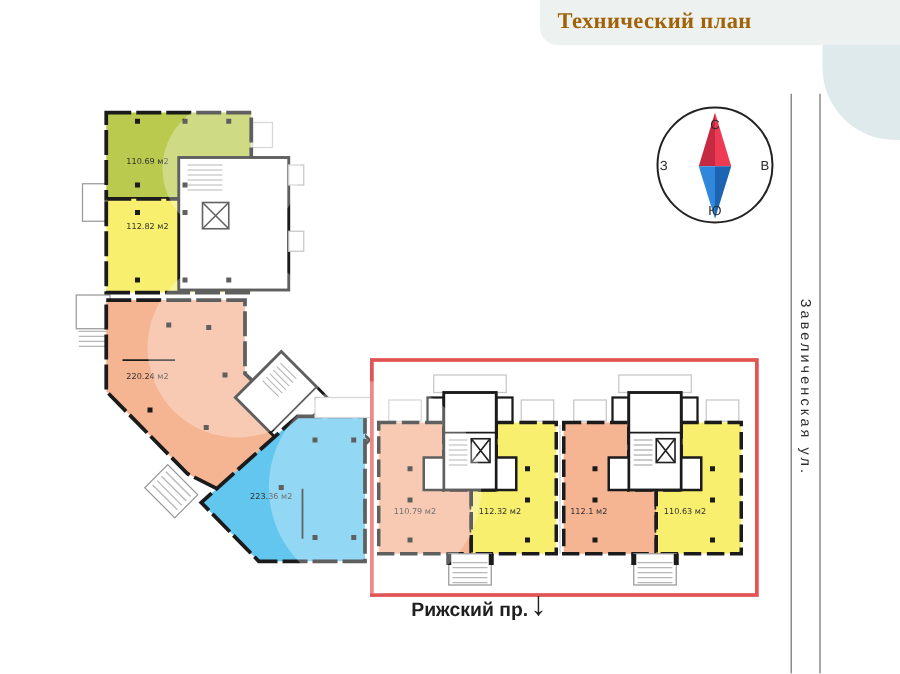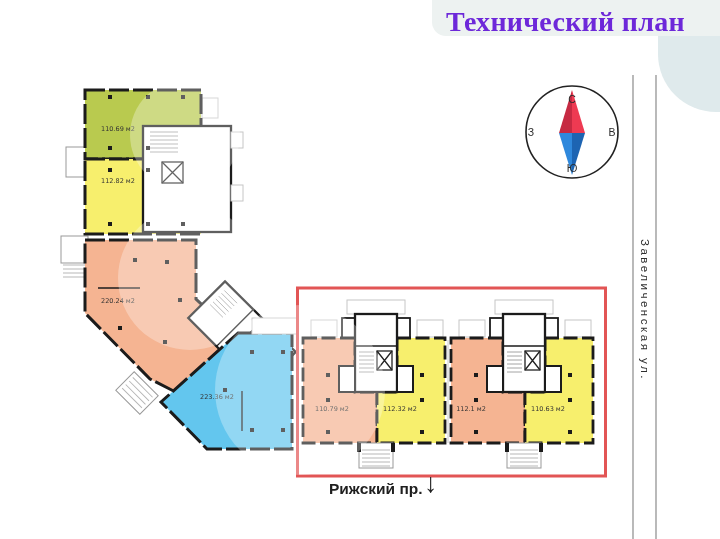--- a/index.html
+++ b/index.html
@@ -3,21 +3,21 @@
 <meta charset="utf-8">
 <style>
   html,body{margin:0;padding:0;background:#fff;}
   .stage{position:relative;width:720px;height:539px;background:#ffffff;overflow:hidden;
          font-family:"Liberation Sans",sans-serif;}
   .hdr-blob{position:absolute;top:0;right:0;width:62px;height:112px;background:#dfeaec;
             border-bottom-left-radius:58px;}
   .hdr-strip{position:absolute;top:0;left:432px;width:288px;height:36px;background:#edf2f1;
              border-bottom-left-radius:14px;}
   .title{position:absolute;top:6px;left:446px;font-family:"Liberation Serif",serif;
-         font-weight:bold;font-size:28px;color:#6d28d9;letter-spacing:.3px;}
+         font-weight:bold;font-size:18px;color:#a16207;letter-spacing:.3px;}
   .watermark{position:absolute;top:160px;left:138px;font-size:212px;font-weight:bold;
              color:rgba(70,85,90,0.07);letter-spacing:6px;line-height:1;pointer-events:none;}
   .wm-c{position:absolute;border-radius:50%;background:rgba(255,255,255,0.30);pointer-events:none;}
   .wm-c1{left:130px;top:80px;width:110px;height:110px;}
   .wm-c2{left:118px;top:206px;width:144px;height:144px;}
   .wm-c3{left:215px;top:305px;width:170px;height:170px;}
   .plan-svg{position:absolute;left:0;top:0;}
   .street-bottom{position:absolute;left:329px;top:480px;font-size:15.5px;font-weight:bold;color:#1f1f1f;}
   .arrow{position:absolute;left:424px;top:468px;font-size:27px;color:#222;}
   

